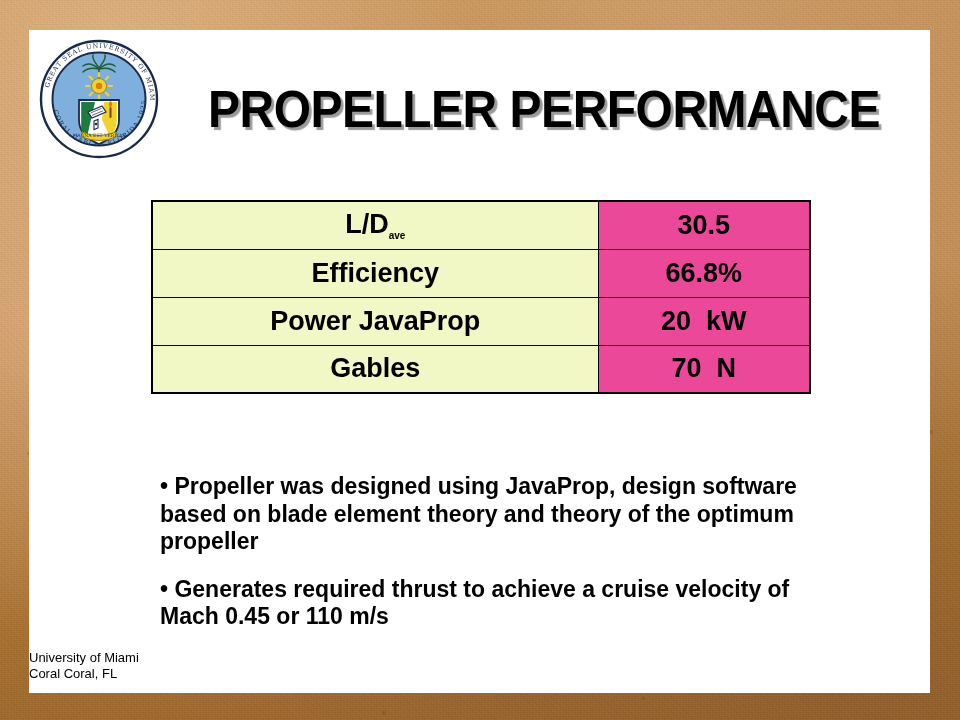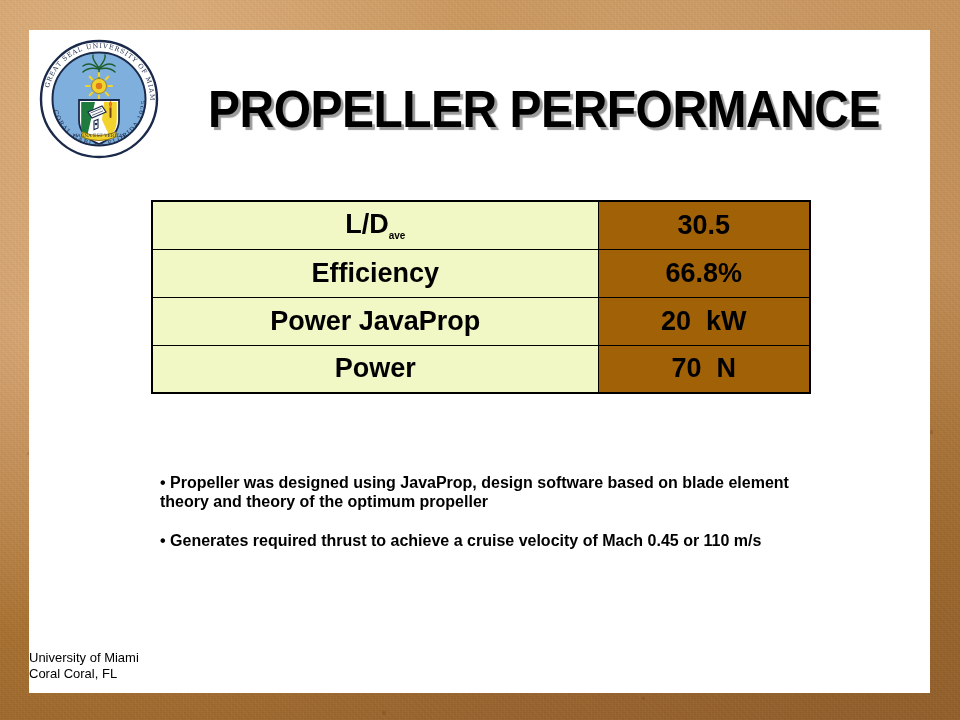--- a/index.html
+++ b/index.html
@@ -91,33 +91,33 @@
     text-align:center;
     vertical-align:middle;
     padding:0 6px;
     white-space:pre;
   }
   #spec-table td.label-cell {
     background:#f2f7c6;
     width:446px;
   }
   #spec-table td.value-cell {
-    background:#a16207;
+    background:#ec4899;
     width:212px;
   }
   .sub { font-size:10px; vertical-align:sub; font-weight:bold; }
 
   
   #bullets {
     position:absolute;
     left:131px; top:443px;
     width:665px;
   }
   .bullet {
-    font-size:16px;
+    font-size:23px;
     font-weight:bold;
     color:#000000;
     line-height:1.20;
     margin-bottom:20px;
     text-indent:0;
   }
   .bullet:last-child { margin-bottom:12px; }
 
   
   #footer {
@@ -219,21 +219,21 @@
       </tr>
       <tr>
         <td class="label-cell">Efficiency</td>
         <td class="value-cell">66.8%</td>
       </tr>
       <tr>
         <td class="label-cell">Power JavaProp</td>
         <td class="value-cell">20  kW</td>
       </tr>
       <tr>
-        <td class="label-cell">Power</td>
+        <td class="label-cell">Gables</td>
         <td class="value-cell">70  N</td>
       </tr>
     </tbody>
   </table>
 
   <div id="bullets">
     <div class="bullet">• Propeller was designed using JavaProp, design software based on blade element theory and theory of the optimum propeller</div>
     <div class="bullet">• Generates required thrust to achieve a cruise velocity of Mach 0.45 or 110 m/s</div>
   </div>
 

